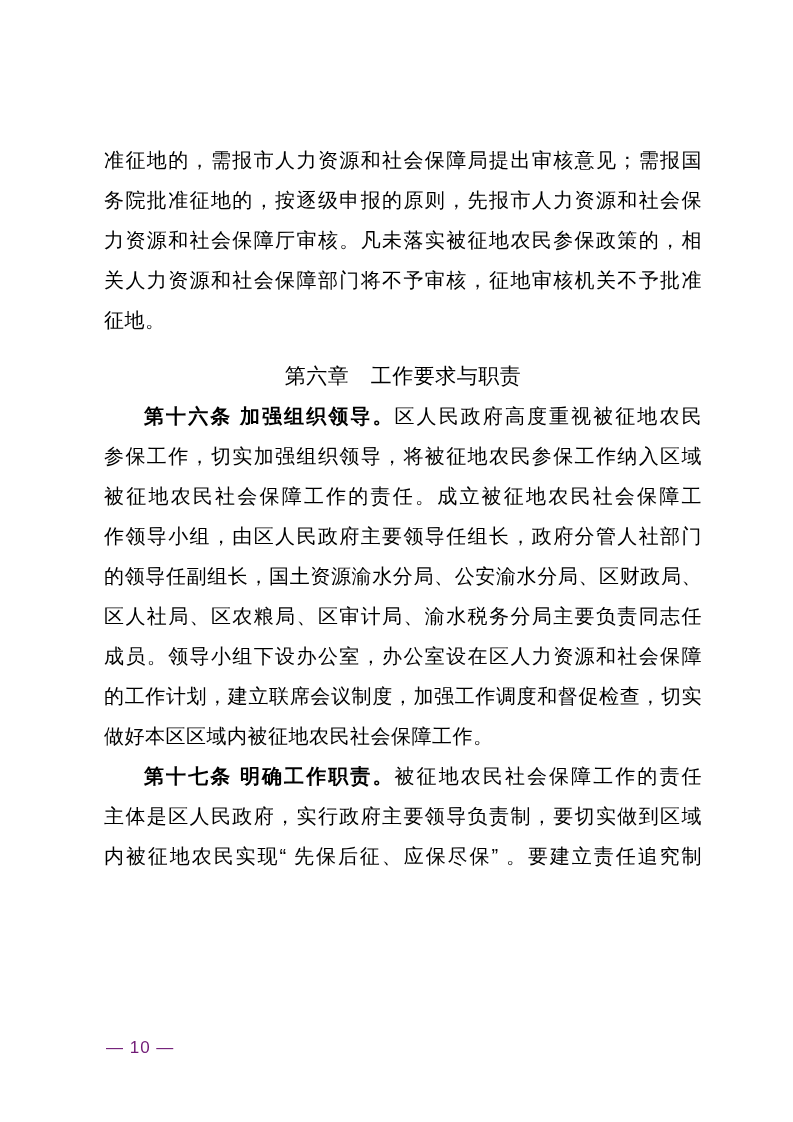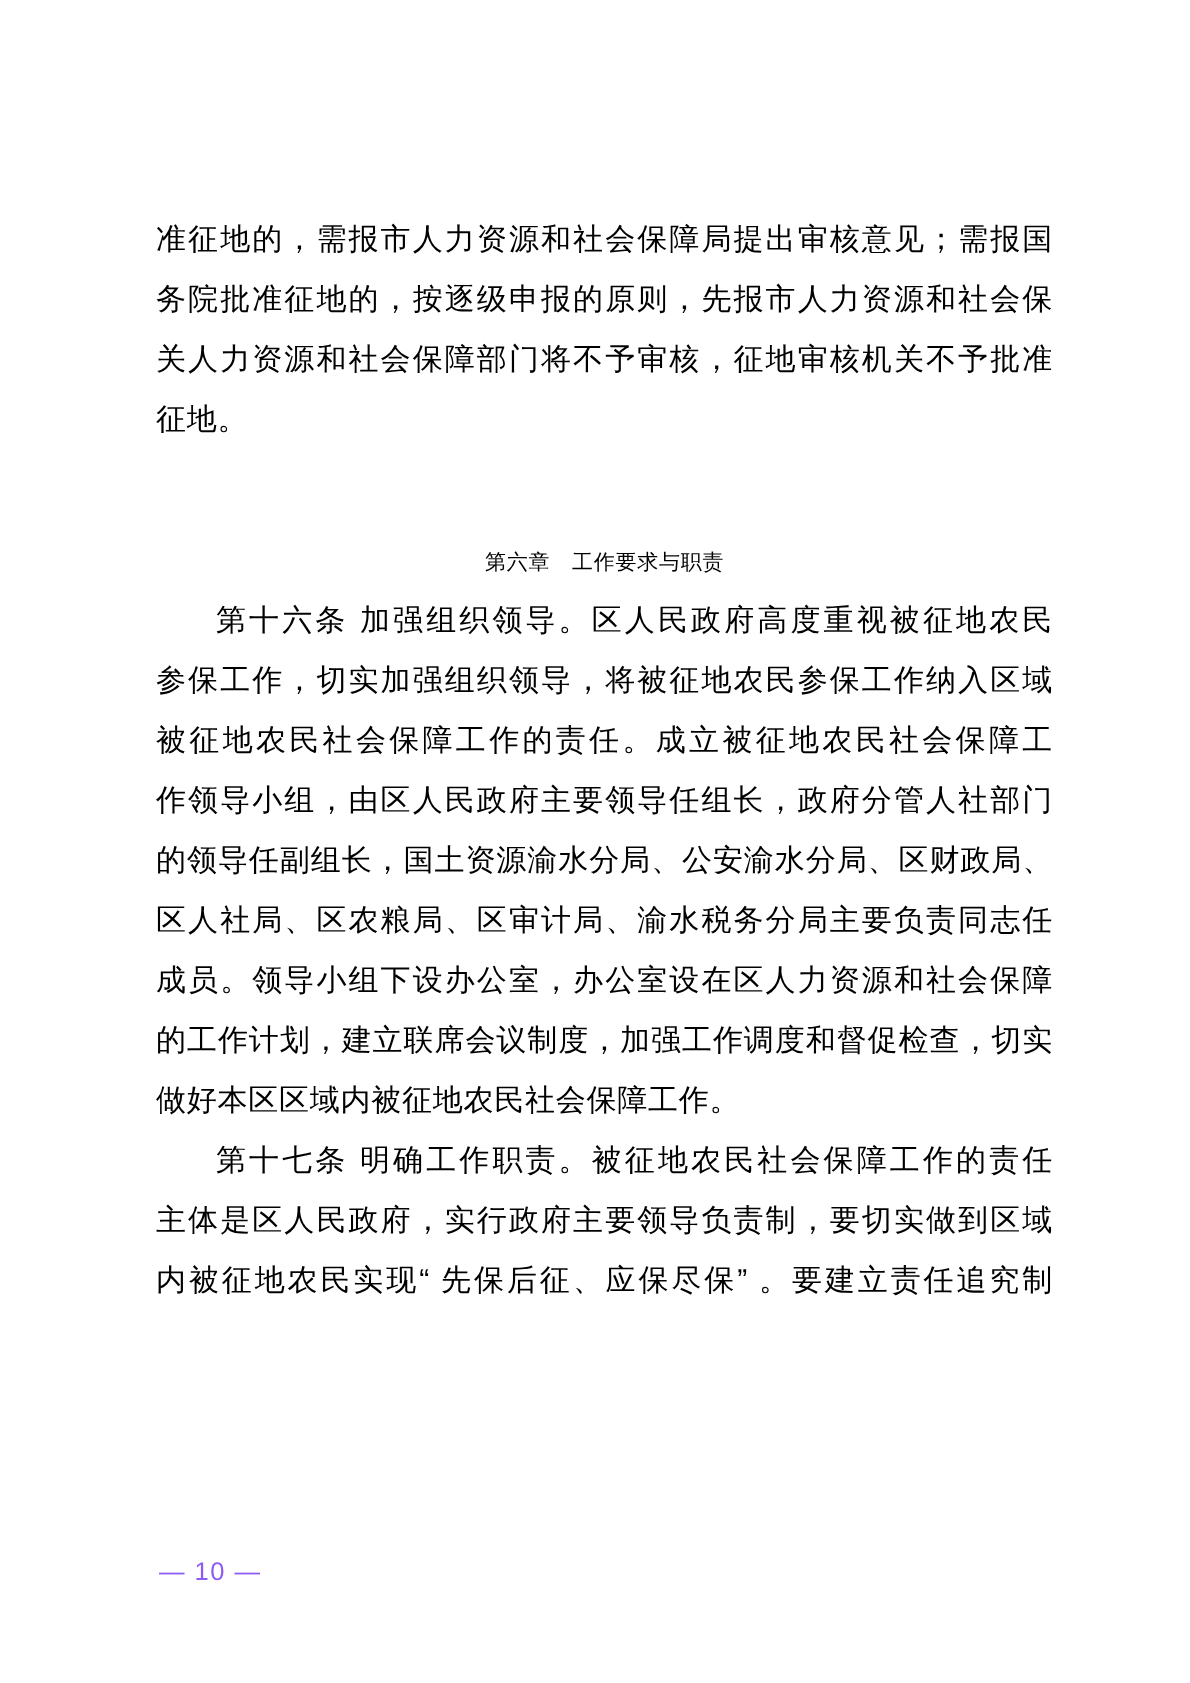--- a/index.html
+++ b/index.html
@@ -32,46 +32,47 @@
     letter-spacing: 0.5px;
   }
   .line.short {
     text-align: center;
     text-align-last: left;
   }
   .line.indent {
     padding-left: 2em;
   }
   .line.heading {
-    margin-top: 54px;
+    margin-top: 16px;
     text-align: right;
     text-align-last: center;
-    font-size: 14px;
+    font-size: 21px;
   }
   .lead {
-    font-weight: normal;
+    font-weight: bold;
   }
   .footer {
     position: absolute;
     left: 106px;
     top: 1038px;
     font-size: 17px;
     line-height: 20px;
     letter-spacing: 1px;
-    color: #8b5cf6;
+    color: #701a75;
   }
 </style>
 </head>
 <body>
 
 <div class="page">
   <div class="text-block">
 
     <div class="line">准征地的，需报市人力资源和社会保障局提出审核意见；需报国</div>
     <div class="line">务院批准征地的，按逐级申报的原则，先报市人力资源和社会保</div>
+    <div class="line">力资源和社会保障厅审核。凡未落实被征地农民参保政策的，相</div>
     <div class="line">关人力资源和社会保障部门将不予审核，征地审核机关不予批准</div>
     <div class="line short">征地。</div>
 
     <div class="line heading">第六章　工作要求与职责</div>
 
     <div class="line indent"><span class="lead">第十六条 加强组织领导。</span><span>区人民政府高度重视被征地农民</span></div>
     <div class="line">参保工作，切实加强组织领导，将被征地农民参保工作纳入区域</div>
     <div class="line">被征地农民社会保障工作的责任。成立被征地农民社会保障工</div>
     <div class="line">作领导小组，由区人民政府主要领导任组长，政府分管人社部门</div>
     <div class="line">的领导任副组长，国土资源渝水分局、公安渝水分局、区财政局、</div>

